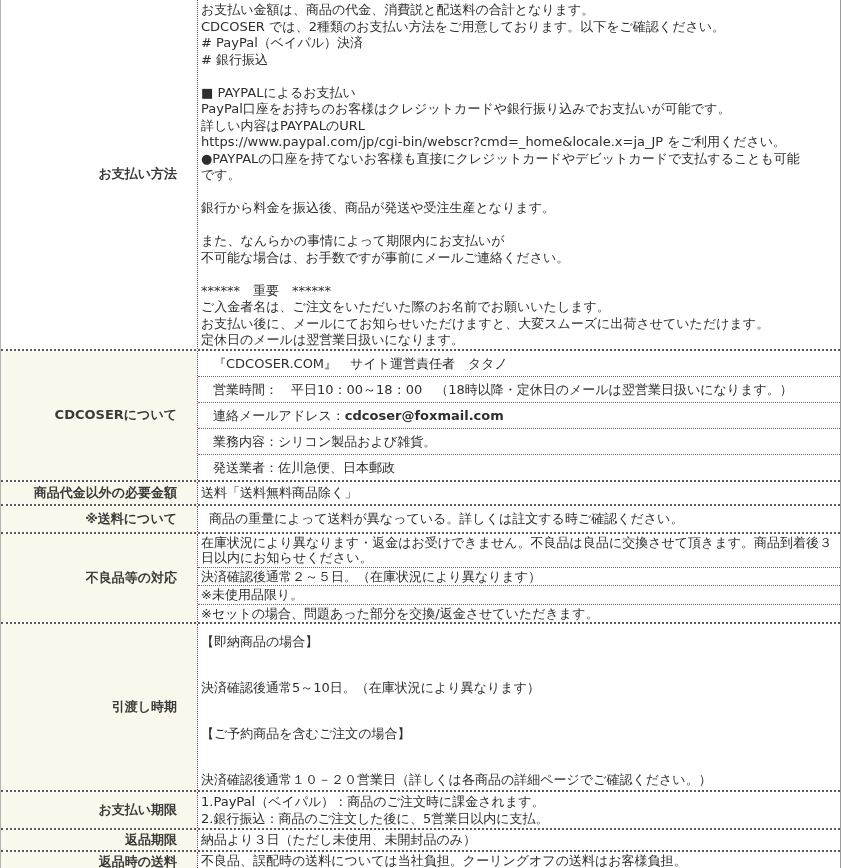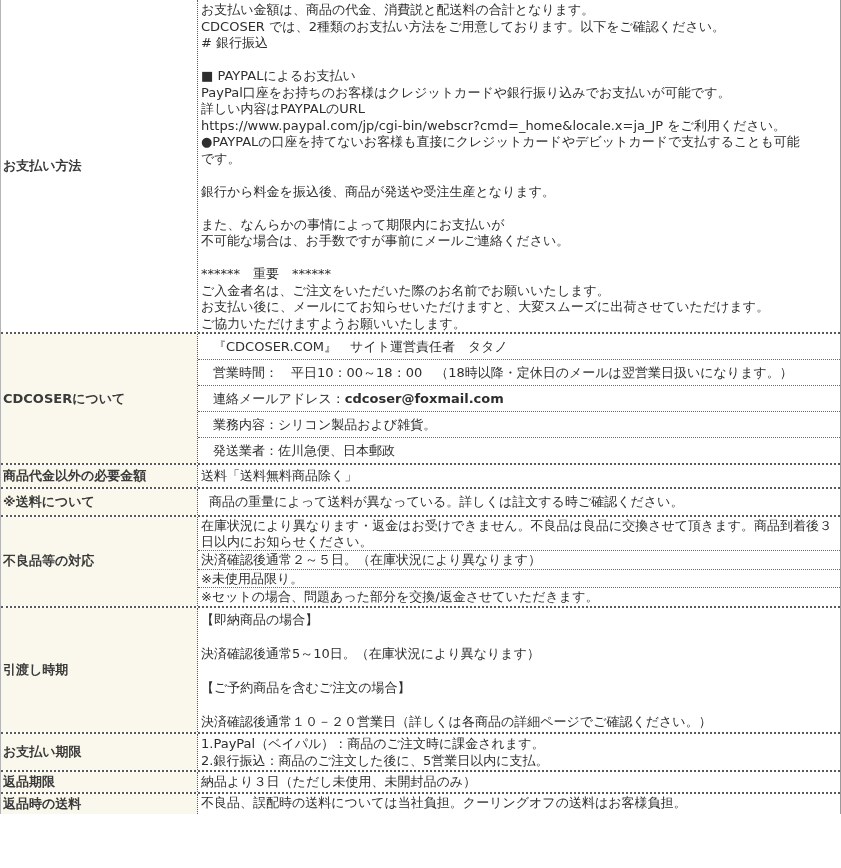--- a/index.html
+++ b/index.html
@@ -12,27 +12,27 @@
   .page { width:841px; height:868px; overflow:hidden; background:#fff; }
   .info-table {
     width:841px;
     border-left:1px solid #b5b5b5;
     border-right:1px solid #9a9a9a;
   }
   .row { display:flex; border-top:2px dotted #5a5a5a; }
   .row.first-row { border-top:none; }
   .label-cell {
     flex:0 0 197px; width:197px;
-    display:flex; align-items:center; justify-content:flex-start;
+    display:flex; align-items:center; justify-content:flex-end;
     text-align:center;
     font-weight:bold;
     color:#3a3a3a;
     background:#faf8ec;
     border-right:1px dotted #5a5a5a;
-    padding:2px 2px;
+    padding:2px 20px;
     line-height:16px;
   }
   .row.first-row .label-cell { background:#ffffff; }
   .content-cell { flex:1; min-width:0; overflow:hidden; }
 
   .pm-lines { padding:2px 2px 0 3px; }
   .pm-lines .line { line-height:16.5px; white-space:pre-wrap; }
 
   .sub-row {
     border-bottom:1px dotted #6a6a6a;
@@ -42,21 +42,21 @@
     word-break:break-all;
   }
   .content-cell .sub-row:last-child { border-bottom:none; }
 
   .single-text { padding:3px 2px 3px 3px; line-height:16px; word-break:break-all; }
   .row-shipping-note .single-text { padding:5px 2px 5px 3px;margin-left:8px; }
 
   .defective-cell .sub-row { padding:1px 2px 1px 3px; line-height:15.5px; }
 
   .delivery-lines { padding:3px 2px 2px 3px; }
-  .delivery-lines .line { line-height:17px; }
+  .delivery-lines .line { line-height:17px;margin-top:6px; }
 
   .deadline-lines { padding:1px 2px 1px 3px; }
   .deadline-lines .line { line-height:17px; }
 
   .row-return-deadline .single-text { padding:2px 2px 2px 3px; }
   .row-return-shipping .single-text { padding:1px 2px 1px 3px; line-height:15px; }
 
   .bold { font-weight:bold;margin-top:24px; }
 </style>
 </head>
@@ -65,38 +65,39 @@
 <div class="page">
   <div class="info-table">
 
     <div class="row first-row">
       <div class="label-cell">
         <span>お支払い方法</span>
       </div>
       <div class="content-cell pm-lines">
           <div class="line">お支払い金額は、商品の代金、消費説と配送料の合計となります。</div>
           <div class="line">CDCOSER では、2種類のお支払い方法をご用意しております。以下をご確認ください。</div>
+          <div class="line"># PayPal（ベイパル）決済</div>
           <div class="line"># 銀行振込</div>
           <div class="line">&nbsp;</div>
           <div class="line">■ PAYPALによるお支払い</div>
           <div class="line">PayPal口座をお持ちのお客様はクレジットカードや銀行振り込みでお支払いが可能です。</div>
           <div class="line">詳しい内容はPAYPALのURL</div>
           <div class="line">https://www.paypal.com/jp/cgi-bin/webscr?cmd=_home&amp;locale.x=ja_JP をご利用ください。</div>
           <div class="line">●PAYPALの口座を持てないお客様も直接にクレジットカードやデビットカードで支払することも可能</div>
           <div class="line">です。</div>
           <div class="line">&nbsp;</div>
           <div class="line">銀行から料金を振込後、商品が発送や受注生産となります。</div>
           <div class="line">&nbsp;</div>
           <div class="line">また、なんらかの事情によって期限内にお支払いが</div>
           <div class="line">不可能な場合は、お手数ですが事前にメールご連絡ください。</div>
           <div class="line">&nbsp;</div>
           <div class="line">******　重要　******</div>
           <div class="line">ご入金者名は、ご注文をいただいた際のお名前でお願いいたします。</div>
           <div class="line">お支払い後に、メールにてお知らせいただけますと、大変スムーズに出荷させていただけます。</div>
-          <div class="line">ご協力いただけますようお願いいたします。</div>
+          <div class="line">定休日のメールは翌営業日扱いになります。</div>
         </div>
     </div>
 
     <div class="row">
       <div class="label-cell">
         <span>CDCOSERについて</span>
       </div>
       <div class="content-cell">
         <div class="sub-row">『CDCOSER.COM』　サイト運営責任者　タタノ</div>
         <div class="sub-row">営業時間：　平日10：00～18：00　（18時以降・定休日のメールは翌営業日扱いになります。）</div>

